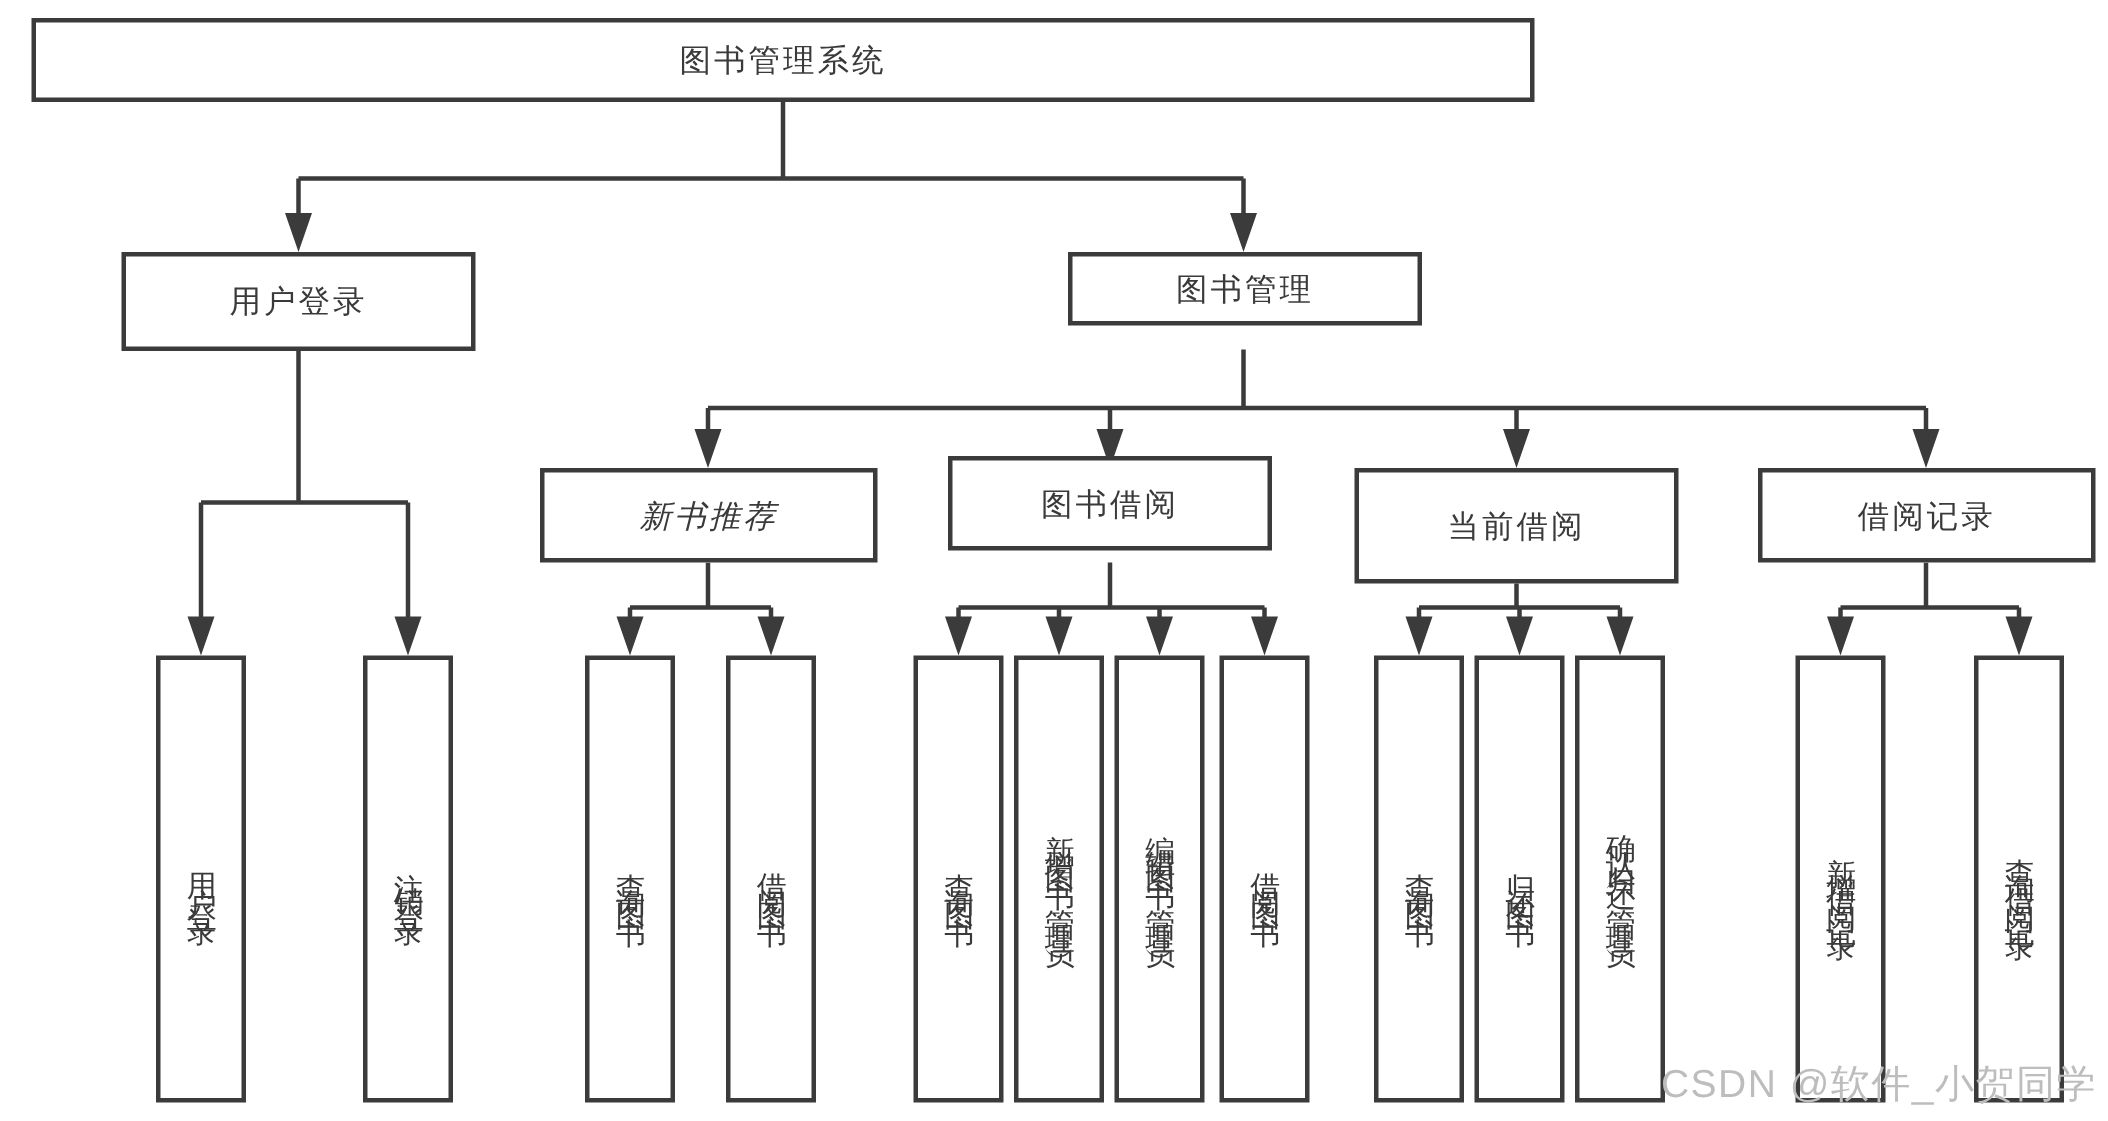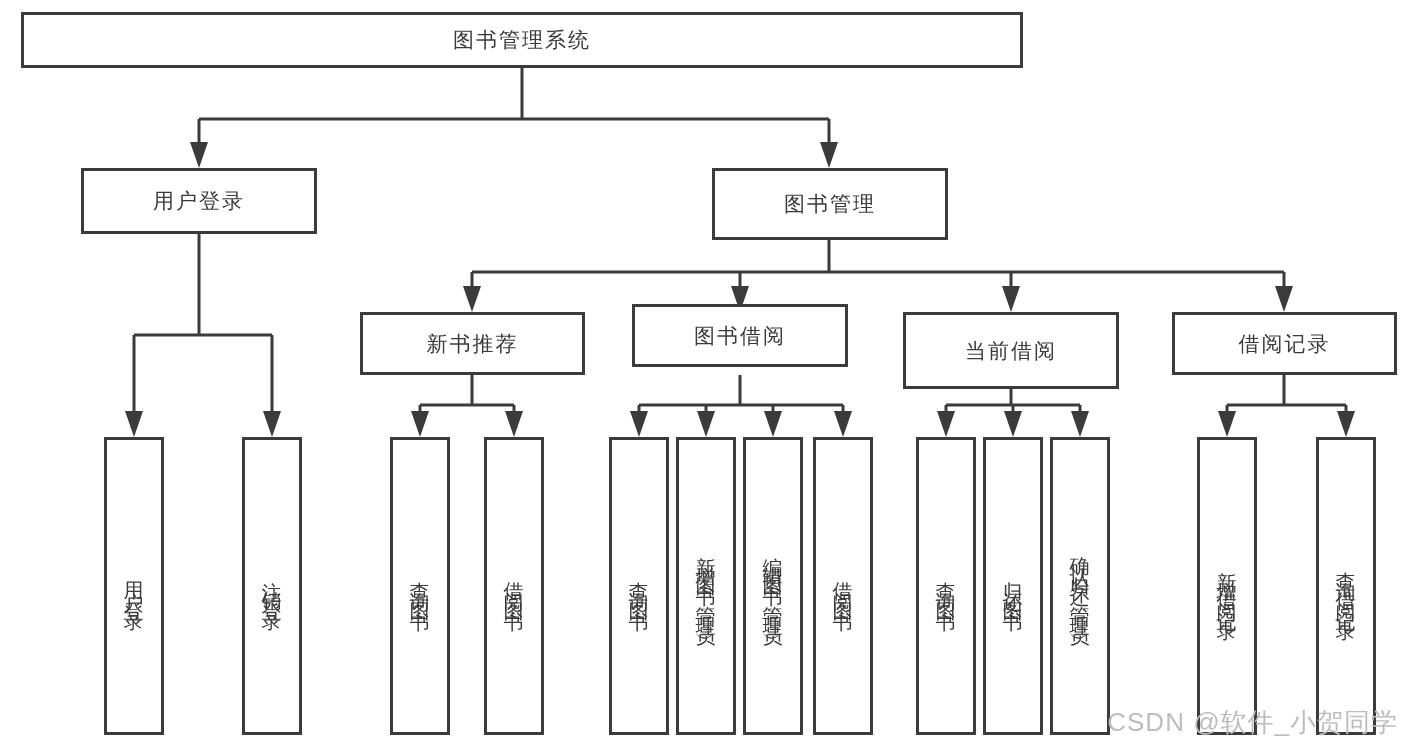--- a/index.html
+++ b/index.html
@@ -93,23 +93,23 @@
 
     <g>
       <path d="M1284 375 L1284 405 M1227 405 L1346 405 M1227 405 L1227 415 M1346 405 L1346 415" stroke="#3b3b3b" stroke-width="3" fill="none"></path>
       <path d="M1218 411 L1236 411 L1227 437 Z M1337 411 L1355 411 L1346 437 Z" fill="#3b3b3b"></path>
     </g>
   </svg>
 
   <div class="box hbox" style="left:21px; top:12px; width:1002px; height:56px;">图书管理系统</div>
 
   <div class="box hbox" style="left:81px; top:168px; width:236px; height:66px;">用户登录</div>
-  <div class="box hbox" style="left:712px; top:168px; width:236px; height:72px;">图书管理</div>
+  <div class="box hbox" style="left:712px; top:168px; width:236px; height:49px;">图书管理</div>
 
-  <div class="box hbox" style="left:360px; top:312px; width:225px; height:63px;">新书推荐</div>
+  <div class="box hbox" style="left:360px; top:312px; width:225px; height:63px;font-style:italic;">新书推荐</div>
   <div class="box hbox" style="left:632px; top:304px; width:216px; height:63px;">图书借阅</div>
   <div class="box hbox" style="left:903px; top:312px; width:216px; height:77px;">当前借阅</div>
   <div class="box hbox" style="left:1172px; top:312px; width:225px; height:63px;">借阅记录</div>
 
   <div class="box leaf" style="left:104px;">
     <span class="vtext">用户登录</span>
   </div>
   <div class="box leaf" style="left:242px;">
     <span class="vtext">注销登录</span>
   </div>

